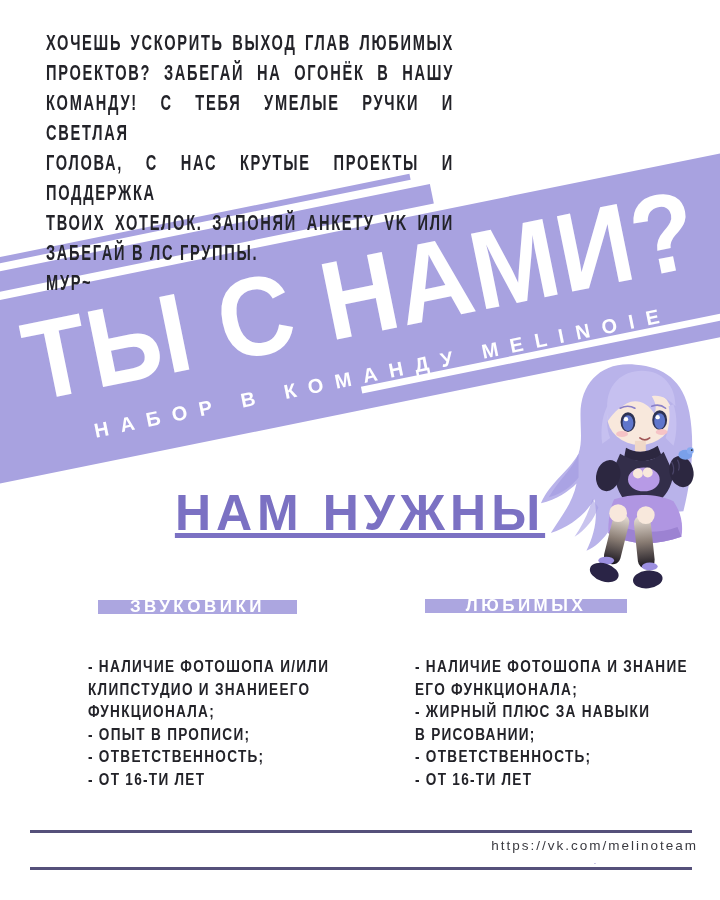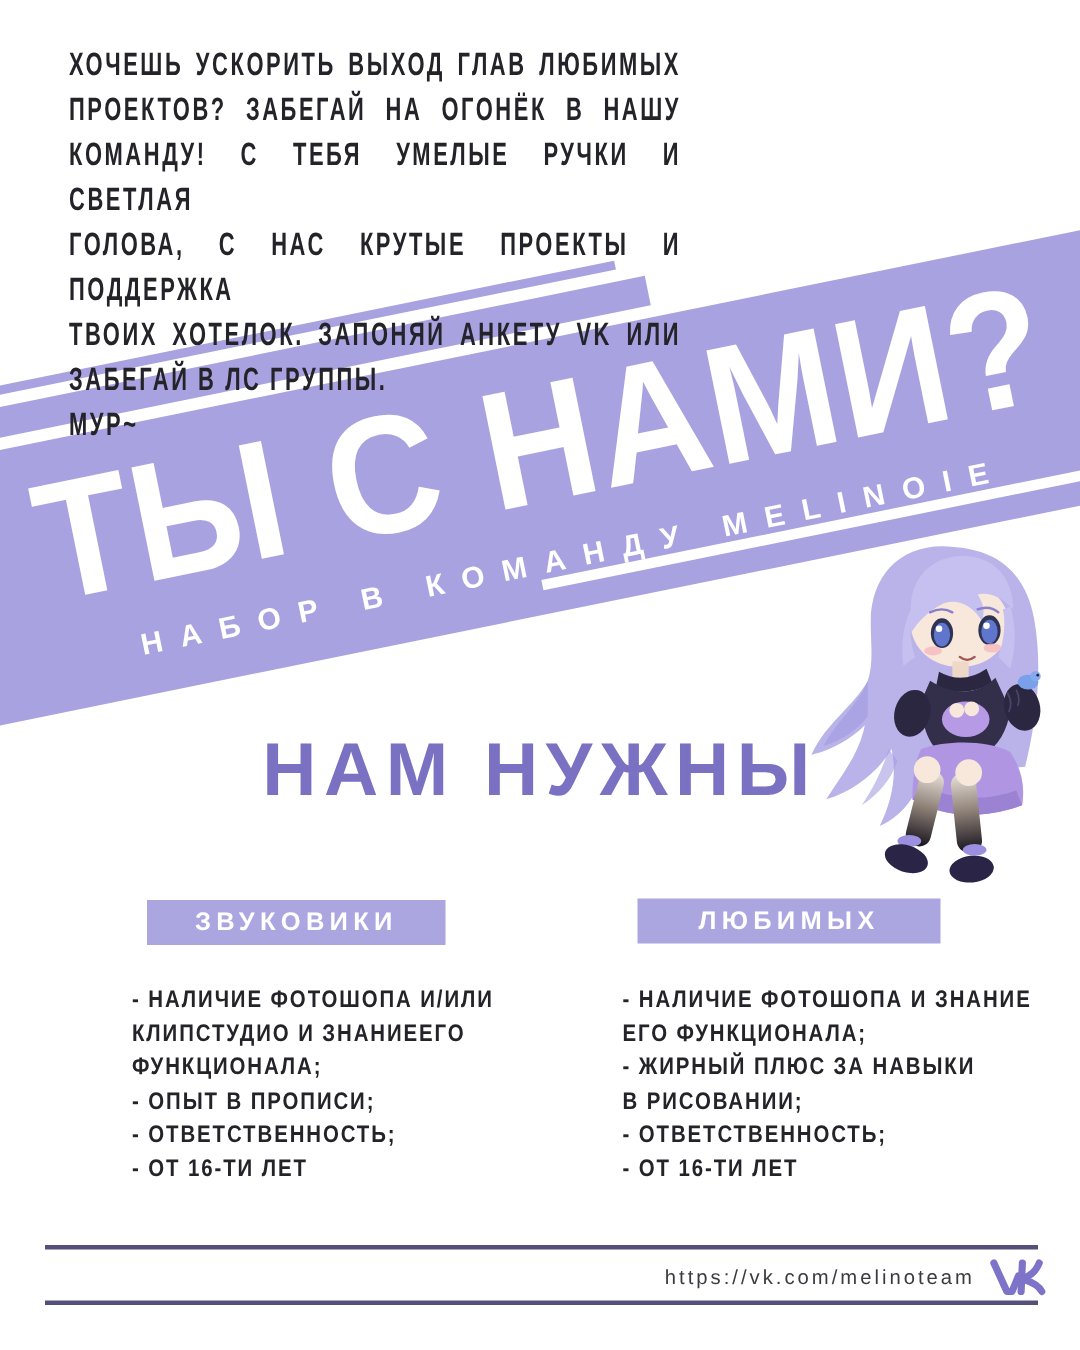--- a/index.html
+++ b/index.html
@@ -40,43 +40,43 @@
     margin-top:12px;padding-left:12px;white-space:nowrap;
   }
   .band-inset-line{
     position:absolute;right:0;bottom:16px;width:52%;height:7px;background:#ffffff;
   }
   
   .character{position:absolute;left:533px;top:356px;width:188px;height:244px;z-index:2;}
   
   .section-heading{
     position:absolute;left:0;top:484px;width:720px;text-align:center;
-    font-size:50px;font-weight:700;letter-spacing:5px;z-index:1;white-space:nowrap;
+    font-size:50px;font-weight:700;letter-spacing:5px;z-index:1;white-space:nowrap;text-decoration:underline;
   }
   
   .role-header{
-    position:absolute;height:30px;display:flex;align-items:center;justify-content:center;
+    position:absolute;height:14px;display:flex;align-items:center;justify-content:center;
     color:#ffffff;font-weight:700;font-size:17px;letter-spacing:3.5px;z-index:2;white-space:nowrap;text-align:right;
   }
   .role-header.left{left:98px;top:600px;width:199px;}
   .role-header.right{left:425px;top:599px;width:202px;}
   .role-list{
     position:absolute;width:330px;transform:scaleX(0.85);transform-origin:top left;
     font-size:16px;font-weight:700;line-height:22.5px;letter-spacing:1.5px;
     color:#232329;z-index:2;
   }
   .role-list.left{left:88px;top:656px;}
   .role-list.right{left:415px;top:656px;}
   .role-list .ln{white-space:nowrap;}
   
   .footer-rule{position:absolute;left:30px;width:662px;height:3px;z-index:2;}
   .footer-rule.top{top:830px;}
   .footer-rule.bottom{top:867px;}
   .footer-link{
-    position:absolute;right:22px;top:838px;height:26px;display:flex;align-items:center;gap:10px;z-index:3;
+    position:absolute;right:22px;top:838px;height:26px;display:flex;align-items:center;gap:10px;z-index:3;flex-direction:column;
   }
   .footer-url{font-size:13.5px;letter-spacing:2px;color:#3a3a40;font-weight:400;white-space:nowrap;}
 </style>
 </head>
 <body>
 
 <div id="poster">
 
   <div class="intro">
     <div class="ln j">ХОЧЕШЬ УСКОРИТЬ ВЫХОД ГЛАВ ЛЮБИМЫХ</div>

